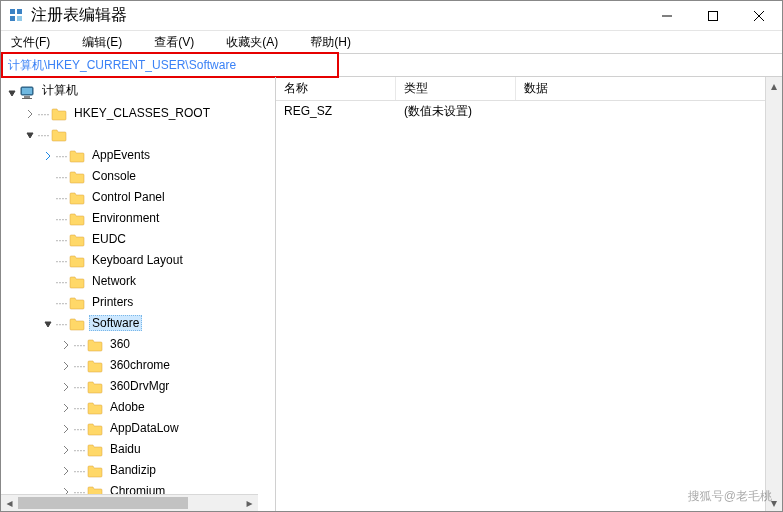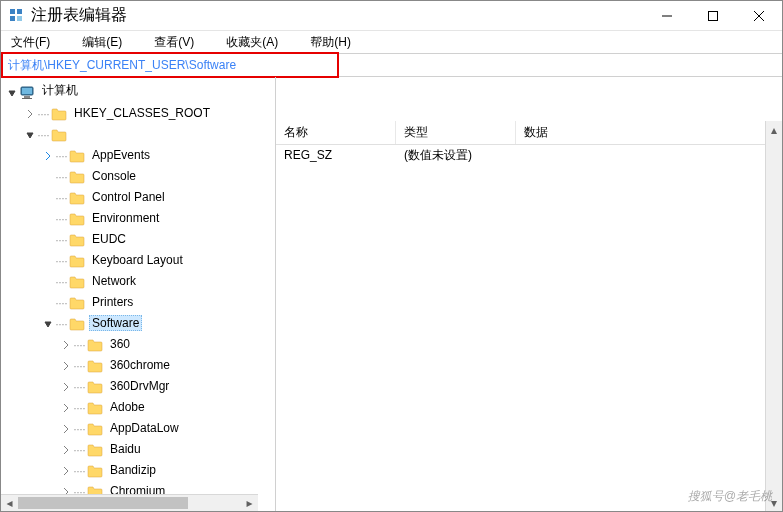--- a/index.html
+++ b/index.html
@@ -17,21 +17,21 @@
   .menubar span { padding: 2px 6px; font-size: 12px; color: #000; }
 
   
   .addrwrap { position: relative; height: 24px; border-top: 1px solid #d0d0d0; border-bottom: 1px solid #d0d0d0; display: flex; align-items: center; }
   .addrwrap .addr { flex: 1; padding: 0 7px; font-size: 12px; color: #3b82f6; white-space: nowrap; }
   .redbox { position: absolute; left: 0; top: -2px; width: 338px; height: 26px; border: 2px solid #e60000; pointer-events: none; }
 
   
   .main { display: flex; height: calc(100% - 30px - 22px - 24px); }
   .treepane { width: 275px; border-right: 1px solid #d0d0d0; overflow: hidden; padding-top: 2px; position: relative; }
-  .listpane { flex: 1; position: relative; overflow: hidden; margin-top: 44px; }
+  .listpane { flex: 1; position: relative; overflow: hidden; }
 
   
   .tree { font-size: 12px; color: #000; user-select: none; }
   .node { display: flex; align-items: flex-end; height: 21px; white-space: nowrap; }
   .expander { width: 14px; height: 14px; display: inline-flex; align-items: center; justify-content: center; flex-shrink: 0; }
   .node .label { padding: 1px 3px; }
   .node.selected .label { background: #cde8ff; border: 1px dotted #7ab7e8; padding: 0 2px; }
   .dots { color: #a0a0a0; margin: 0 2px 0 0; letter-spacing: -1px; flex-shrink: 0; }
 
   .chev { width: 10px; height: 10px; }
@@ -50,21 +50,21 @@
   .abicon { width: 16px; height: 16px; display: inline-flex; align-items: center; justify-content: center; border: 1px solid #c0a060; background: #fffaf0; color: #c02020; font-size: 9px; font-weight: bold; border-radius: 2px; }
 
   
   .vscroll { position: absolute; right: 0; top: 0; bottom: 0; width: 17px; background: #f0f0f0; border-left: 1px solid #d8d8d8; }
   .vscroll .sbtn { height: 17px; display: flex; align-items: center; justify-content: center; color: #606060; }
   .hscroll { position: absolute; left: 0; right: 17px; bottom: 0; height: 17px; background: #f0f0f0; border-top: 1px solid #d8d8d8; }
   .hscroll .sbtn { width: 17px; height: 100%; display: inline-flex; align-items: center; justify-content: center; color: #606060; float: left; }
   .hscroll .sbtn.r { float: right; }
   .hscroll .thumb { position: absolute; top: 2px; bottom: 2px; background: #c2c2c2; }
 
-  .watermark { position: absolute; right: 10px; bottom: 6px; font-size: 12px; color: rgba(0,0,0,0.35); font-style: italic; pointer-events: none; }
+  .watermark { position: absolute; right: 10px; bottom: 6px; font-size: 12px; color: rgba(0,0,0,0.35); pointer-events: none; }
 </style>
 </head>
 <body>
 
 <div class="titlebar">
   <span class="appicon">
     <svg viewBox="0 0 16 16">
         <rect x="1" y="1" width="5" height="5" fill="#3b82c4"></rect>
         <rect x="8" y="1" width="5" height="5" fill="#3b82c4"></rect>
         <rect x="1" y="8" width="5" height="5" fill="#3b82c4"></rect>

